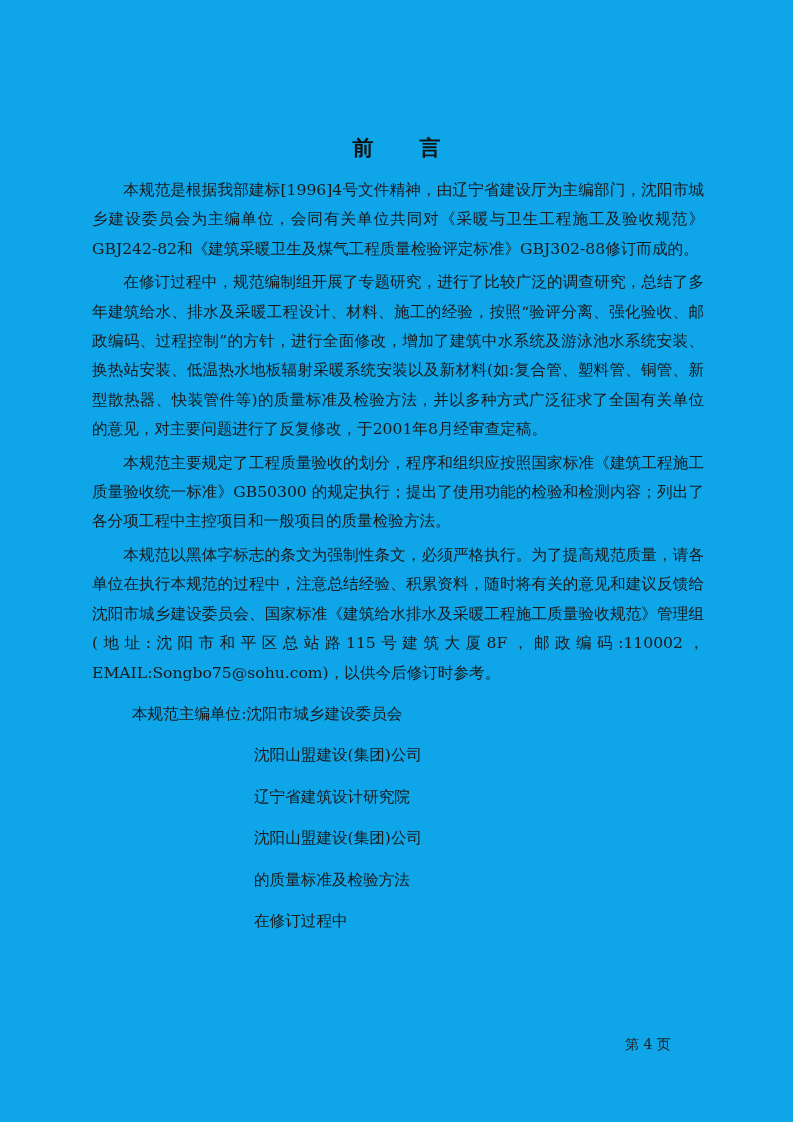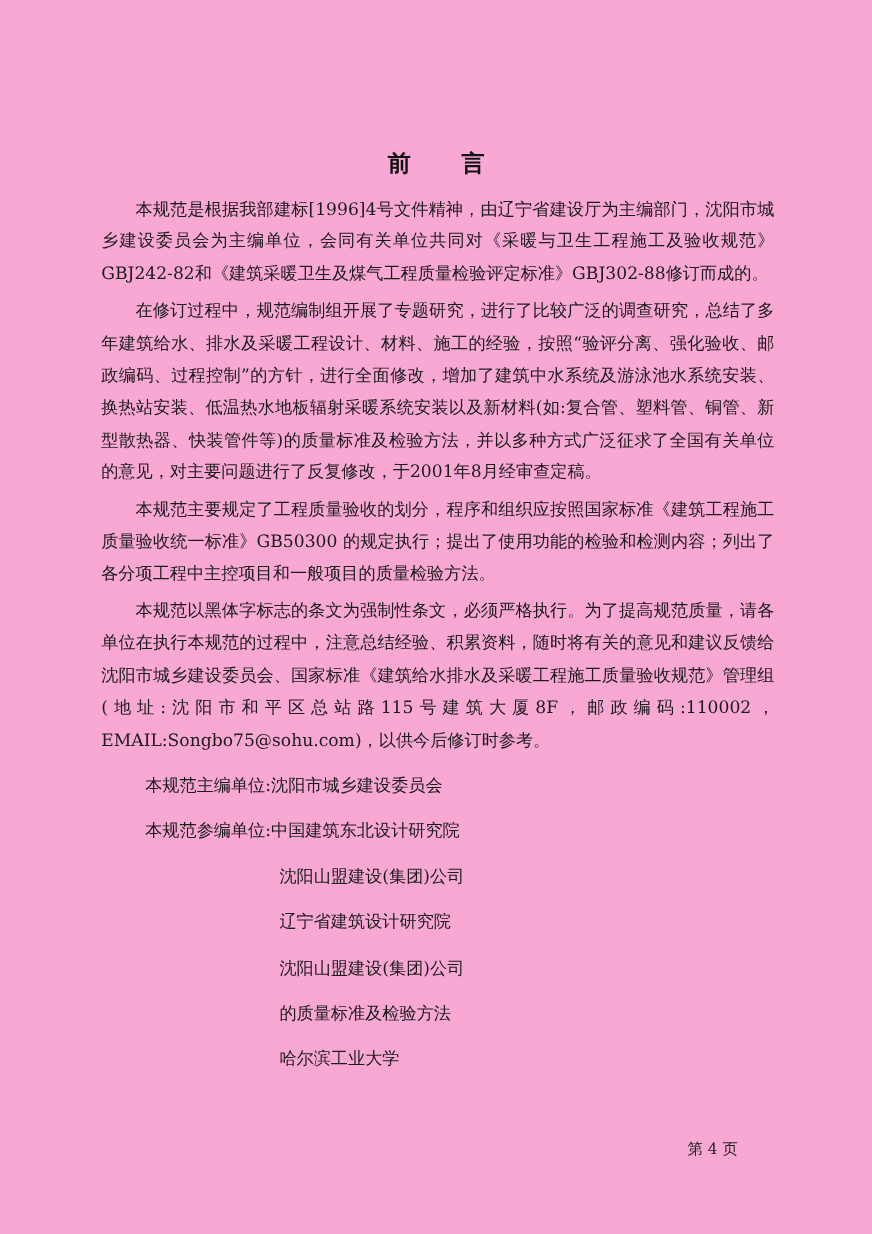--- a/index.html
+++ b/index.html
@@ -13,21 +13,21 @@
       position: relative;
       overflow: hidden;
       font-family: "DejaVu Serif", "Liberation Serif", serif;
       color: #1a1a1a;
     }
     .page {
       position: absolute;
       left: 0; top: 0;
       width: 793px;
       height: 1122px;
-      background: #f9a8d4;
+      background: #0ea5e9;
     }
     .title {
       position: absolute;
       top: 134px;
       left: 0;
       width: 793px;
       text-align: center;
       font-family: "DejaVu Sans", "Liberation Sans", sans-serif;
       font-weight: bold;
       font-size: 21px;
@@ -77,22 +77,21 @@
   </div>
 
   <div class="body">
     <p class="para">本规范是根据我部建标[1996]4号文件精神，由辽宁省建设厅为主编部门，沈阳市城乡建设委员会为主编单位，会同有关单位共同对《采暖与卫生工程施工及验收规范》GBJ242-82和《建筑采暖卫生及煤气工程质量检验评定标准》GBJ302-88修订而成的。</p>
     <p class="para">在修订过程中，规范编制组开展了专题研究，进行了比较广泛的调查研究，总结了多年建筑给水、排水及采暖工程设计、材料、施工的经验，按照“验评分离、强化验收、邮政编码、过程控制”的方针，进行全面修改，增加了建筑中水系统及游泳池水系统安装、换热站安装、低温热水地板辐射采暖系统安装以及新材料(如:复合管、塑料管、铜管、新型散热器、快装管件等)的质量标准及检验方法，并以多种方式广泛征求了全国有关单位的意见，对主要问题进行了反复修改，于2001年8月经审查定稿。</p>
     <p class="para">本规范主要规定了工程质量验收的划分，程序和组织应按照国家标准《建筑工程施工质量验收统一标准》GB50300 的规定执行；提出了使用功能的检验和检测内容；列出了各分项工程中主控项目和一般项目的质量检验方法。</p>
     <p class="para">本规范以黑体字标志的条文为强制性条文，必须严格执行。为了提高规范质量，请各单位在执行本规范的过程中，注意总结经验、积累资料，随时将有关的意见和建议反馈给沈阳市城乡建设委员会、国家标准《建筑给水排水及采暖工程施工质量验收规范》管理组(地址:沈阳市和平区总站路115号建筑大厦8F，邮政编码:110002，EMAIL:Songbo75@sohu.com)，以供今后修订时参考。</p>
 
     <p class="org-line indent"><span>本规范主编单位:</span><span>沈阳市城乡建设委员会</span></p>
 
-    <p class="org-line indent"><span>本规范参编单位:</span><span>中国建筑东北设计研究院</span></p>
     <p class="org-line sub"><span>沈阳山盟建设(集团)公司</span></p>
     <p class="org-line sub"><span>辽宁省建筑设计研究院</span></p>
     <p class="org-line sub"><span>沈阳山盟建设(集团)公司</span></p>
     <p class="org-line sub"><span>的质量标准及检验方法</span></p>
-    <p class="org-line sub"><span>哈尔滨工业大学</span></p>
+    <p class="org-line sub"><span>在修订过程中</span></p>
   </div>
 
   <div class="footer">第 4 页</div>
 </div>
 
 </body></html>

